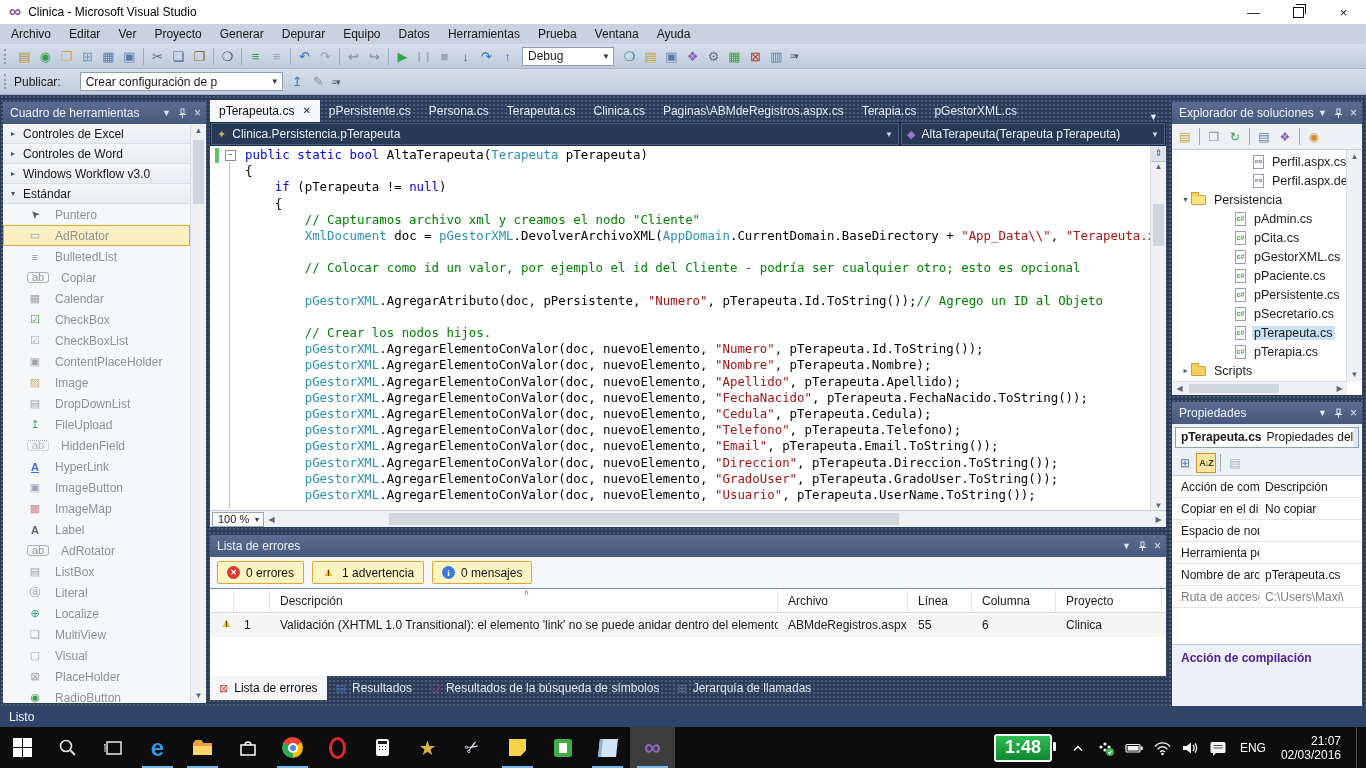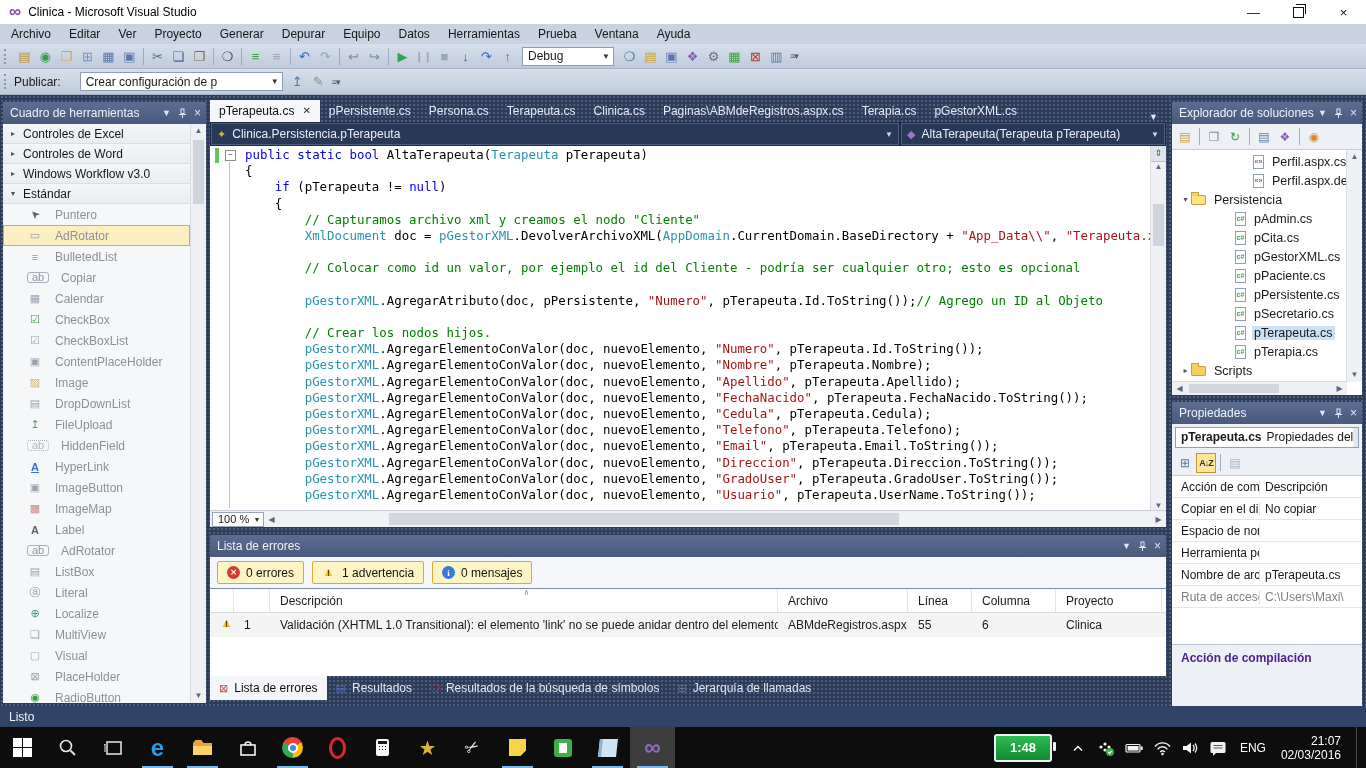--- a/index.html
+++ b/index.html
@@ -135,21 +135,21 @@
   .pd-title{font-weight:bold;color:#4c1d95;}
   .pd-text{margin-top:3px;line-height:15px;color:#1d1d1d;}
 
   
   .statusbar{position:absolute;left:0;top:706px;width:1366px;height:21px;background:#2f4466;color:#f0f4fb;display:flex;align-items:center;padding-left:9px;box-sizing:border-box;}
   .taskbar{position:absolute;left:0;top:727px;width:1366px;height:41px;background:#0d0d0d;display:flex;align-items:center;}
   .tb-app{width:45px;height:41px;display:flex;align-items:center;justify-content:center;position:relative;flex:0 0 45px;}
   .tb-app.running::after{content:"";position:absolute;bottom:0;left:7px;right:7px;height:2px;background:#76b9ed;}
   .tb-app.active{background:#3d3d3d;}
   .tray{margin-left:auto;display:flex;align-items:center;gap:9px;padding-right:4px;color:#fff;}
-  .batt{min-width:54px;height:24px;background:linear-gradient(#2fbd52,#10892f);border:2px solid #eef2f5;border-radius:3px;color:#fff;font-weight:bold;display:flex;align-items:center;justify-content:center;font-size:13px;position:relative;margin-right:8px;}
+  .batt{min-width:54px;height:24px;background:linear-gradient(#2fbd52,#10892f);border:2px solid #eef2f5;border-radius:3px;color:#fff;font-weight:bold;display:flex;align-items:center;justify-content:center;font-size:18px;position:relative;margin-right:8px;}
   .batt::after{content:"";position:absolute;right:-6px;top:6px;width:3px;height:9px;background:#eef2f5;border-radius:1px;}
   .tray-ic{display:inline-flex;width:19px;height:19px;align-items:center;justify-content:center;}
   .tray-lang{font-size:12px;margin:0 3px;}
   .tray-clock{text-align:right;font-size:12px;line-height:14px;margin:0 6px 0 3px;}
   .show-desktop{width:5px;height:41px;border-left:1px solid #4a4a4a;flex:0 0 5px;}
   .ed-e{color:#2e9ae3;font-size:24px;font-weight:bold;line-height:24px;}
   .op-o{width:11px;height:16px;border:3px solid #e0262d;border-radius:50%;}
   .chrome-c{width:21px;height:21px;border-radius:50%;background:conic-gradient(from -60deg,#ea4335 0 120deg,#fbbc05 0 240deg,#34a853 0 360deg);position:relative;}
   .chrome-c::after{content:"";position:absolute;left:5.5px;top:5.5px;width:10px;height:10px;border-radius:50%;background:#4285f4;border:2px solid #fff;box-sizing:border-box;}
   .note-y{width:17px;height:17px;background:#f6d44a;clip-path:polygon(0 0,100% 0,100% 68%,68% 100%,0 100%);}

